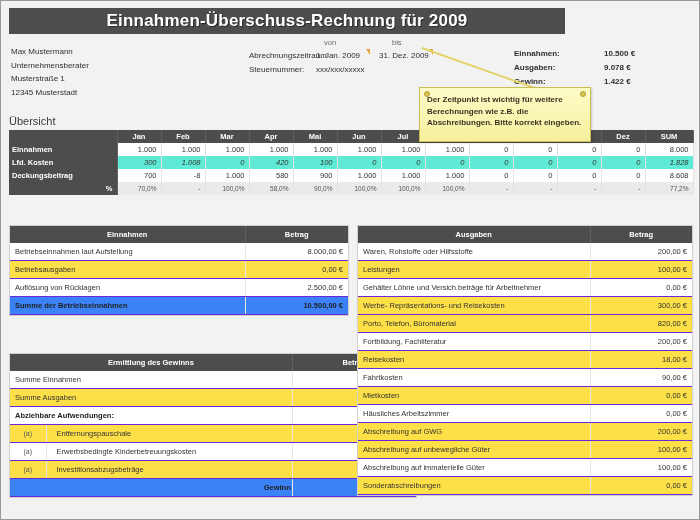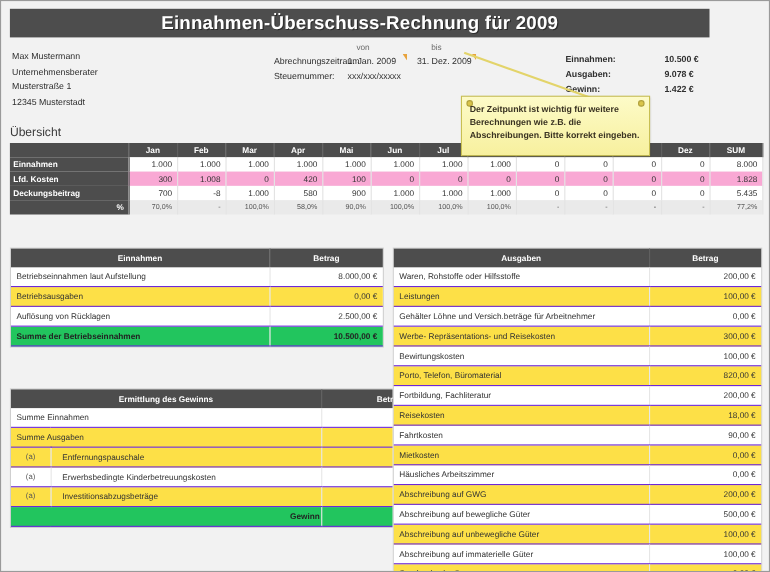--- a/index.html
+++ b/index.html
@@ -17,21 +17,21 @@
     width: 700px; height: 520px;
     background: #f2f2f2;
     border: 1px solid #9a9a9a;
     overflow: hidden;
   }
 
   
   .title-bar {
     position: absolute;
     left: 8px; top: 7px;
-    width: 636px; height: 26px;
+    width: 556px; height: 26px;
     background: #4d4d4d;
     display: flex;
     align-items: center;
     justify-content: center;
   }
   .title-bar .title-text {
     color: #ffffff;
     font-size: 17px;
     font-weight: bold;
     letter-spacing: 0.2px;
@@ -187,21 +187,21 @@
     background: #ffffff;
     color: #333;
     text-align: right;
     padding-right: 4px;
   }
   table.ue tr.pctrow td.num {
     background: #eaeaea;
     color: #555;
     font-size: 6.5px;
   }
-  table.ue tr.r-even td.num { background: #f9a8d4; }
+  table.ue tr.r-even td.num { background: #5eead4; font-style: italic; }
 
   
   .panel {
     position: absolute;
     background: #ffffff;
     border: 1px solid #cfcfcf;
   }
   table.det {
     border-collapse: collapse;
     width: 100%;
@@ -224,21 +224,21 @@
     color: #333333;
     border-bottom: 1px solid #6d28d9;
     border-right: 1px solid #e6e6e6;
   }
   table.det td:last-child { border-right: none; }
   table.det td.lbl { padding-left: 5px; text-align: left; }
   table.det td.val { padding-right: 5px; text-align: right; }
   table.det tr.alt td { background: #fde047; }
   table.det tr.total td {
     font-weight: bold;
-    background: #22c55e;
+    background: #3b82f6;
     color: #222;
     border-top: 1px solid #bbbbbb;
   }
   table.det tr.section td { font-weight: bold; color: #222; }
   table.det td.idx {
     text-align: center;
     color: #555;
     font-size: 7px;
   }
   table.det td.sub { padding-left: 10px; }
@@ -370,21 +370,21 @@
           <td class="num">1.000</td>
           <td class="num">580</td>
           <td class="num">900</td>
           <td class="num">1.000</td>
           <td class="num">1.000</td>
           <td class="num">1.000</td>
           <td class="num">0</td>
           <td class="num">0</td>
           <td class="num">0</td>
           <td class="num">0</td>
-          <td class="num">5.435</td>
+          <td class="num">8.608</td>
         </tr>
         <tr class="pctrow">
           <td class="rowhead pct">%</td>
           <td class="num">70,0%</td>
           <td class="num">-</td>
           <td class="num">100,0%</td>
           <td class="num">58,0%</td>
           <td class="num">90,0%</td>
           <td class="num">100,0%</td>
           <td class="num">100,0%</td>
@@ -447,20 +447,24 @@
       </thead>
       <tbody>
         <tr>
           <td class="lbl" colspan="2">Summe Einnahmen</td>
           <td class="val">10.500 €</td>
         </tr>
         <tr class="alt">
           <td class="lbl" colspan="2">Summe Ausgaben</td>
           <td class="val">2.728,00 €</td>
         </tr>
+        <tr class="section">
+          <td class="lbl" colspan="2">Abziehbare Aufwendungen:</td>
+          <td class="val"></td>
+        </tr>
         <tr class="alt">
           <td class="idx">(a)</td>
           <td class="lbl sub">Entfernungspauschale</td>
           <td class="val">1.040 €</td>
         </tr>
         <tr>
           <td class="idx">(a)</td>
           <td class="lbl sub">Erwerbsbedingte Kinderbetreuungskosten</td>
           <td class="val">1.000 €</td>
         </tr>
@@ -499,24 +503,20 @@
             <td class="val">100,00 €</td>
           </tr>
           <tr>
             <td class="lbl">Gehälter Löhne und Versich.beträge für Arbeitnehmer</td>
             <td class="val">0,00 €</td>
           </tr>
           <tr class="alt">
             <td class="lbl">Werbe- Repräsentations- und Reisekosten</td>
             <td class="val">300,00 €</td>
           </tr>
-          <tr>
-            <td class="lbl">Bewirtungskosten</td>
-            <td class="val">100,00 €</td>
-          </tr>
           <tr class="alt">
             <td class="lbl">Porto, Telefon, Büromaterial</td>
             <td class="val">820,00 €</td>
           </tr>
           <tr>
             <td class="lbl">Fortbildung, Fachliteratur</td>
             <td class="val">200,00 €</td>
           </tr>
           <tr class="alt">
             <td class="lbl">Reisekosten</td>
@@ -531,24 +531,20 @@
             <td class="val">0,00 €</td>
           </tr>
           <tr>
             <td class="lbl">Häusliches Arbeitszimmer</td>
             <td class="val">0,00 €</td>
           </tr>
           <tr class="alt">
             <td class="lbl">Abschreibung auf GWG</td>
             <td class="val">200,00 €</td>
           </tr>
-          <tr>
-            <td class="lbl">Abschreibung auf bewegliche Güter</td>
-            <td class="val">500,00 €</td>
-          </tr>
           <tr class="alt">
             <td class="lbl">Abschreibung auf unbewegliche Güter</td>
             <td class="val">100,00 €</td>
           </tr>
           <tr>
             <td class="lbl">Abschreibung auf immaterielle Güter</td>
             <td class="val">100,00 €</td>
           </tr>
           <tr class="alt">
             <td class="lbl">Sonderabschreibungen</td>

